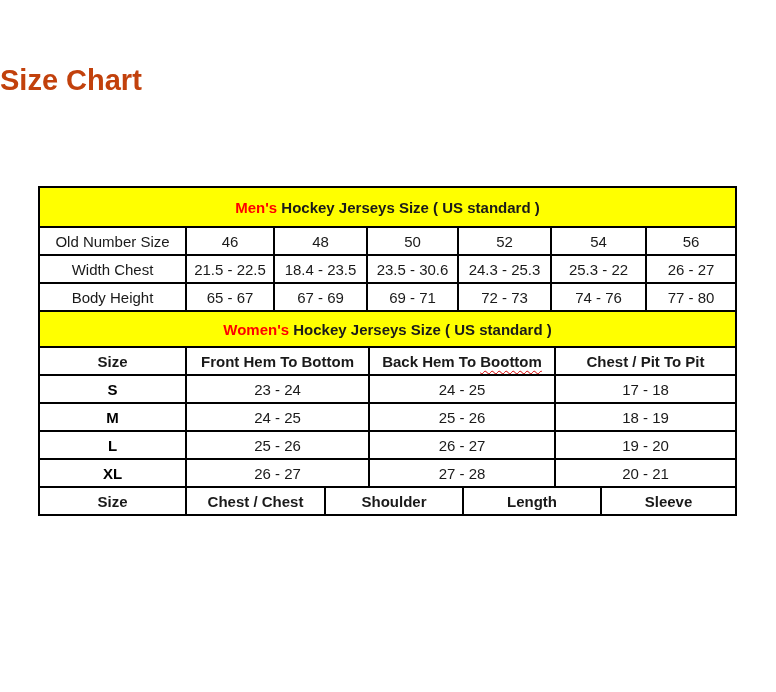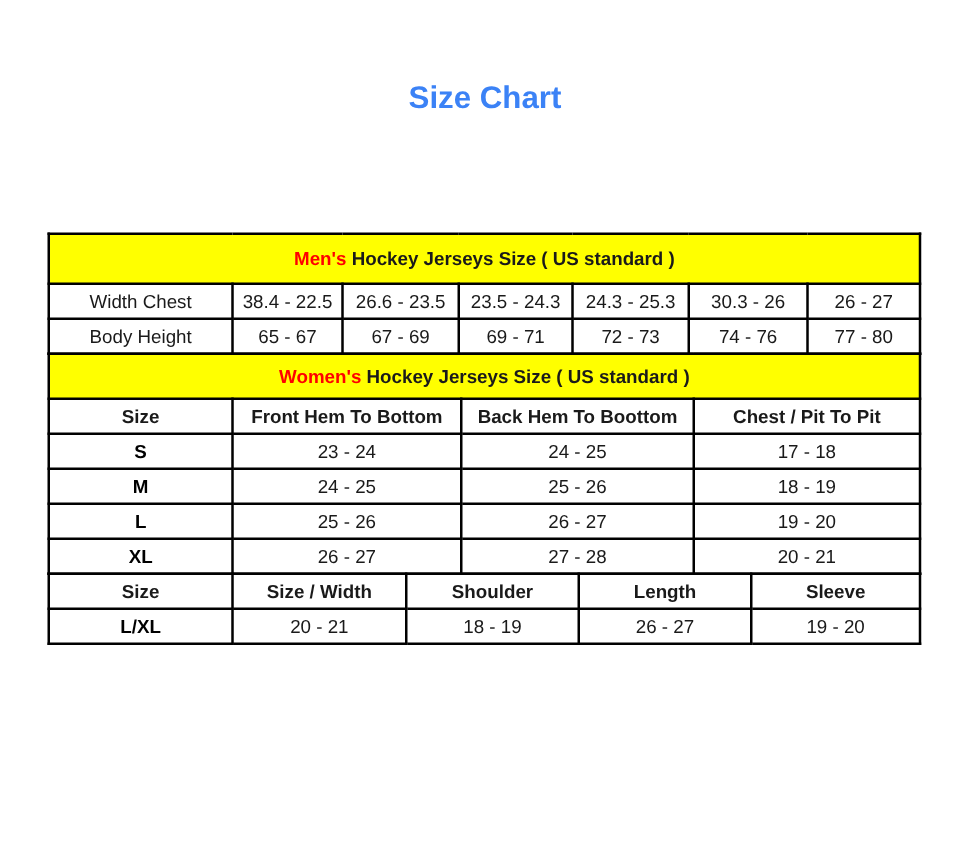--- a/index.html
+++ b/index.html
@@ -8,25 +8,25 @@
     background: #ffffff;
     font-family: "Liberation Sans", sans-serif;
     overflow: hidden;
   }
   .page {
     width: 776px; height: 692px;
     position: relative;
   }
   .page-title {
     margin-top: 64px;
-    text-align: center;
-    font-size: 25px;
+    text-align: left;
+    font-size: 29px;
     font-weight: bold;
     letter-spacing: 0px;
-    color: #3b82f6;
+    color: #c2410c;
   }
   .chart-wrap {
     position: absolute;
     left: 38px; top: 122px;
     width: 697px;
   }
   table.sec {
     border-collapse: collapse;
     table-layout: fixed;
     width: 697px;
@@ -49,20 +49,21 @@
     font-size: 17px;
     color: #000000;
   }
   .sec-men   td.band { height: 40px; }
   .sec-women td.band { height: 36px; margin-top: 22px; }
   .sec-youth td.band { height: 30px; }
   td.band .accent { color: #FF0000; }
   td.colhead { font-weight: bold; color: #000000; }
   .sec-women td.rowlabel, .sec-youth td.rowlabel { font-weight: bold; color: #000000; }
   .wavy {
+    text-decoration: underline;
     text-decoration-style: wavy;
     text-decoration-color: #D40000;
     text-decoration-thickness: 1px;
     text-underline-offset: 3px;
     text-decoration-skip-ink: none;
   }
 </style>
 </head>
 <body>
 
@@ -79,26 +80,35 @@
           <col style="width: 91px;">
           <col style="width: 93px;">
           <col style="width: 95px;">
           <col style="width: 90px;">
         </colgroup>
         <tbody>
           <tr>
             <td colspan="7" class="band"><span class="accent">Men's</span> Hockey Jerseys Size ( US standard )</td>
           </tr>
           <tr>
+            <td class="rowlabel">Old Number Size</td>
+            <td class="val">46</td>
+            <td class="val">48</td>
+            <td class="val">50</td>
+            <td class="val">52</td>
+            <td class="val">54</td>
+            <td class="val">56</td>
+          </tr>
+          <tr>
             <td class="rowlabel">Width Chest</td>
-            <td class="val">38.4 - 22.5</td>
-            <td class="val">26.6 - 23.5</td>
-            <td class="val">23.5 - 24.3</td>
+            <td class="val">21.5 - 22.5</td>
+            <td class="val">18.4 - 23.5</td>
+            <td class="val">23.5 - 30.6</td>
             <td class="val">24.3 - 25.3</td>
-            <td class="val">30.3 - 26</td>
+            <td class="val">25.3 - 22</td>
             <td class="val">26 - 27</td>
           </tr>
           <tr>
             <td class="rowlabel">Body Height</td>
             <td class="val">65 - 67</td>
             <td class="val">67 - 69</td>
             <td class="val">69 - 71</td>
             <td class="val">72 - 73</td>
             <td class="val">74 - 76</td>
             <td class="val">77 - 80</td>
@@ -152,28 +162,21 @@
         <colgroup>
           <col style="width: 147px;">
           <col style="width: 139px;">
           <col style="width: 138px;">
           <col style="width: 138px;">
           <col style="width: 135px;">
         </colgroup>
         <tbody>
           <tr>
             <td class="colhead">Size</td>
-            <td class="colhead">Size / Width</td>
+            <td class="colhead">Chest / Chest</td>
             <td class="colhead">Shoulder</td>
             <td class="colhead">Length</td>
             <td class="colhead">Sleeve</td>
-          </tr>
-          <tr>
-            <td class="rowlabel">L/XL</td>
-            <td class="val">20 - 21</td>
-            <td class="val">18 - 19</td>
-            <td class="val">26 - 27</td>
-            <td class="val">19 - 20</td>
           </tr>
         </tbody>
       </table>
     </div>
 </div>
 
 </body></html>

